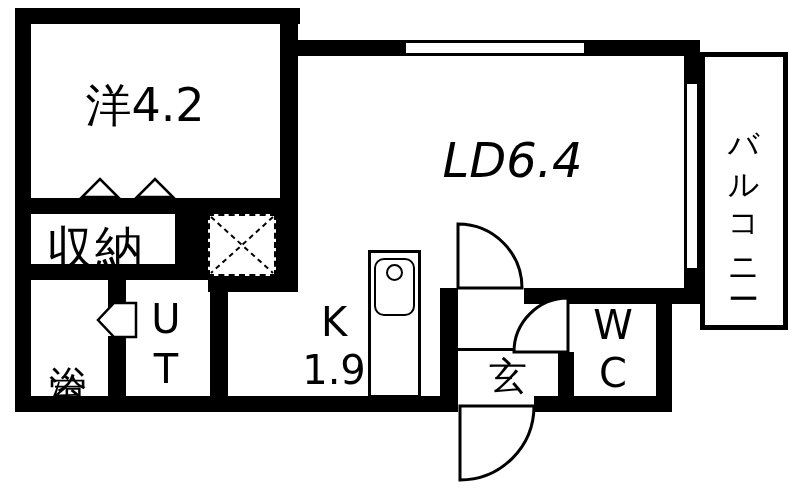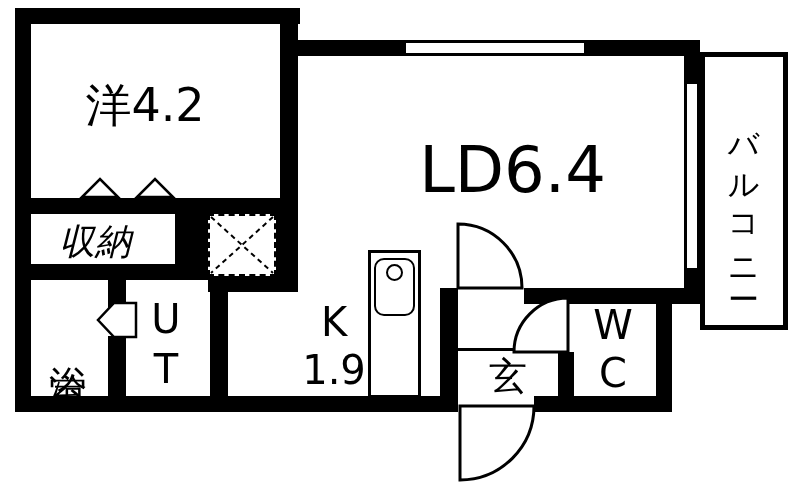--- a/index.html
+++ b/index.html
@@ -60,23 +60,23 @@
       <line x1="211" y1="217" x2="273" y2="273"></line>
       <line x1="273" y1="217" x2="211" y2="273"></line>
     </g>
     <path d="M458,288 L458,224 A64,64 0 0 1 522,288 Z" fill="#fff" stroke="#000" stroke-width="3"></path>
     <path d="M568,352 L568,298 A54,54 0 0 0 514,352 Z" fill="#fff" stroke="#000" stroke-width="3"></path>
     <path d="M460,406 L460,480 A74,74 0 0 0 534,406 Z" fill="#fff" stroke="#000" stroke-width="3"></path>
     <polygon points="136,303 136,337 114,337 98,320 114,303" fill="#fff" stroke="#000" stroke-width="2.5"></polygon>
   </svg>
 
   <div class="label tc" style="left:35px;top:78px;width:220px;font-size:46px;">洋4.2</div>
-  <div class="label tc" style="left:400px;top:132px;width:225px;font-size:64px;">LD6.4</div>
+  <div class="label tc" style="left:400px;top:132px;width:225px;font-size:48px;font-style:italic;">LD6.4</div>
   <div class="label tc vert" style="left:716px;top:80px;width:46px;height:240px;font-size:31px;letter-spacing:8px;">バルコニー</div>
-  <div class="label tc" style="left:25px;top:220px;width:140px;font-size:36px;font-style:italic;">収納</div>
+  <div class="label tc" style="left:25px;top:220px;width:140px;font-size:48px;">収納</div>
   <div class="label tc vert" style="left:42px;top:290px;width:48px;height:104px;font-size:38px;letter-spacing:6px;">浴室</div>
   <div class="label tc vert" style="left:146px;top:296px;width:44px;height:100px;font-size:40px;letter-spacing:4px;">UT</div>
   <div class="label tc" style="left:284px;top:298px;width:100px;font-size:40px;line-height:48px;">
     <div>K</div>
     <div>1.9</div>
   </div>
   <div class="label tc" style="left:478px;top:354px;width:60px;font-size:38px;">玄</div>
   <div class="label tc vert" style="left:593px;top:300px;width:44px;height:100px;font-size:40px;letter-spacing:2px;">WC</div>
 
 </div>

